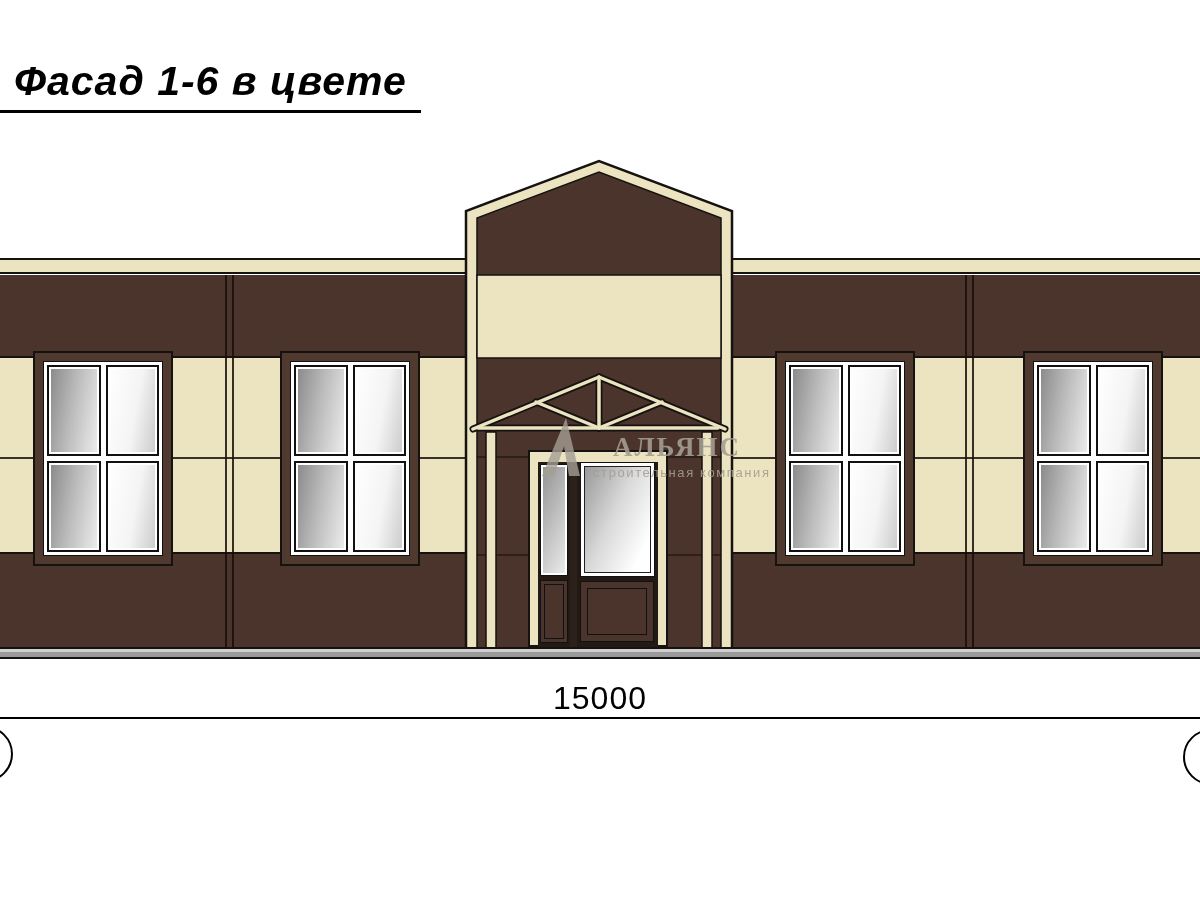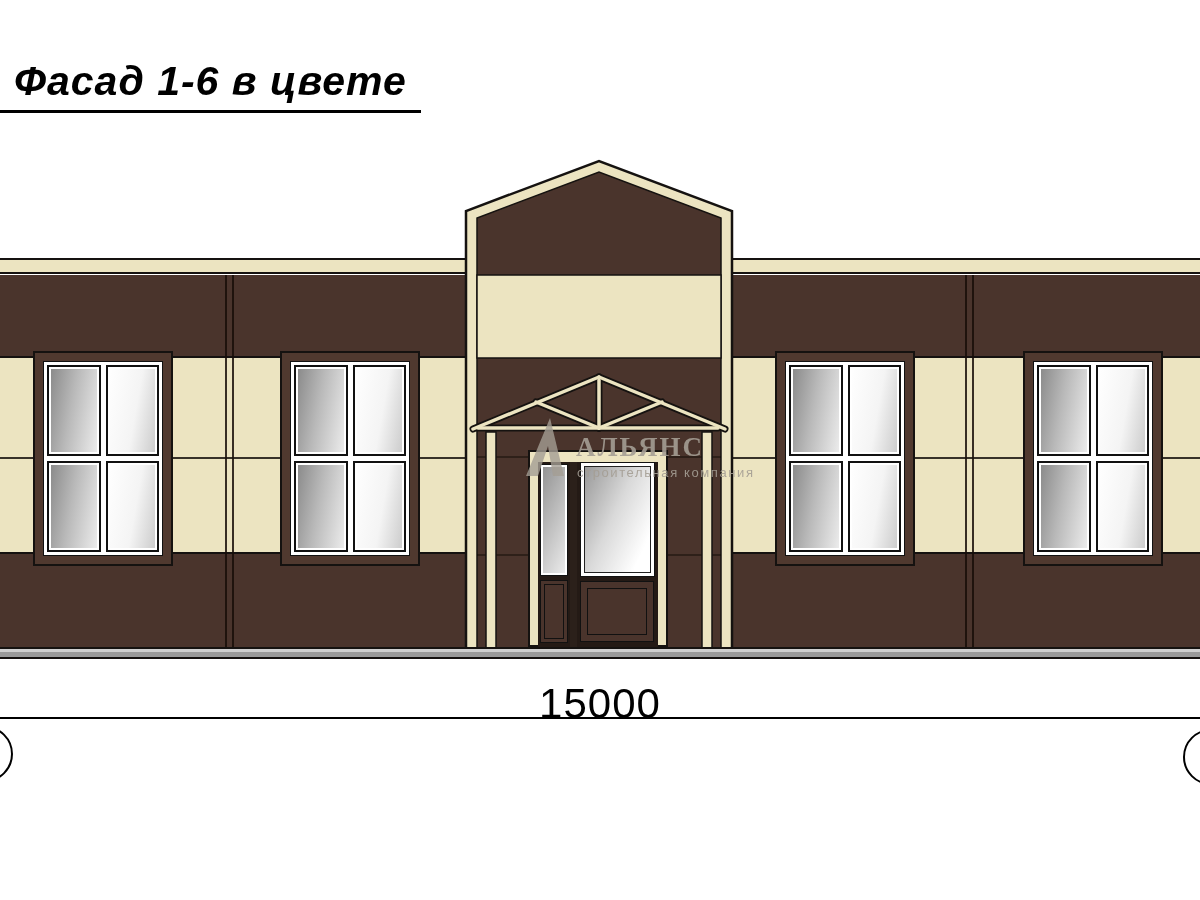--- a/index.html
+++ b/index.html
@@ -78,30 +78,30 @@
   }
   .leaf-panel{
     position:absolute;left:580px;top:581px;width:74px;height:61px;box-sizing:border-box;
     border:1px solid #111;background:var(--wall);
     box-shadow:inset 0 0 0 6px var(--wall),inset 0 0 0 7px #111;
   }
   
   .dim-line{position:absolute;left:0;top:717px;width:1200px;height:0;border-top:2px solid #000;}
   .dim-label{
     position:absolute;left:0;top:680px;width:1200px;text-align:center;
-    font-size:42px;color:#000;letter-spacing:1px;
+    font-size:32px;color:#000;letter-spacing:1px;
   }
   .axis-circle{
     position:absolute;width:56px;height:56px;border:2.5px solid #000;
     border-radius:50%;background:#fff;box-sizing:border-box;
   }
   .axis-left{left:-43px;top:726px;}
   .axis-right{left:1183px;top:729px;}
   
-  .watermark{position:absolute;left:516px;top:412px;width:230px;height:70px;pointer-events:none;}
+  .watermark{position:absolute;left:532px;top:412px;width:230px;height:70px;pointer-events:none;text-align:center;}
   .wm-logo{position:absolute;left:8px;top:4px;}
   .wm-name{
     position:absolute;left:60px;top:20px;width:170px;
     font-family:"Liberation Serif",serif;font-weight:bold;font-size:27px;
     color:var(--wm);letter-spacing:2px;white-space:nowrap;
   }
   .wm-tagline{
     position:absolute;left:61px;top:53px;width:170px;
     font-size:13px;color:var(--wm);letter-spacing:1.6px;white-space:nowrap;
   }

